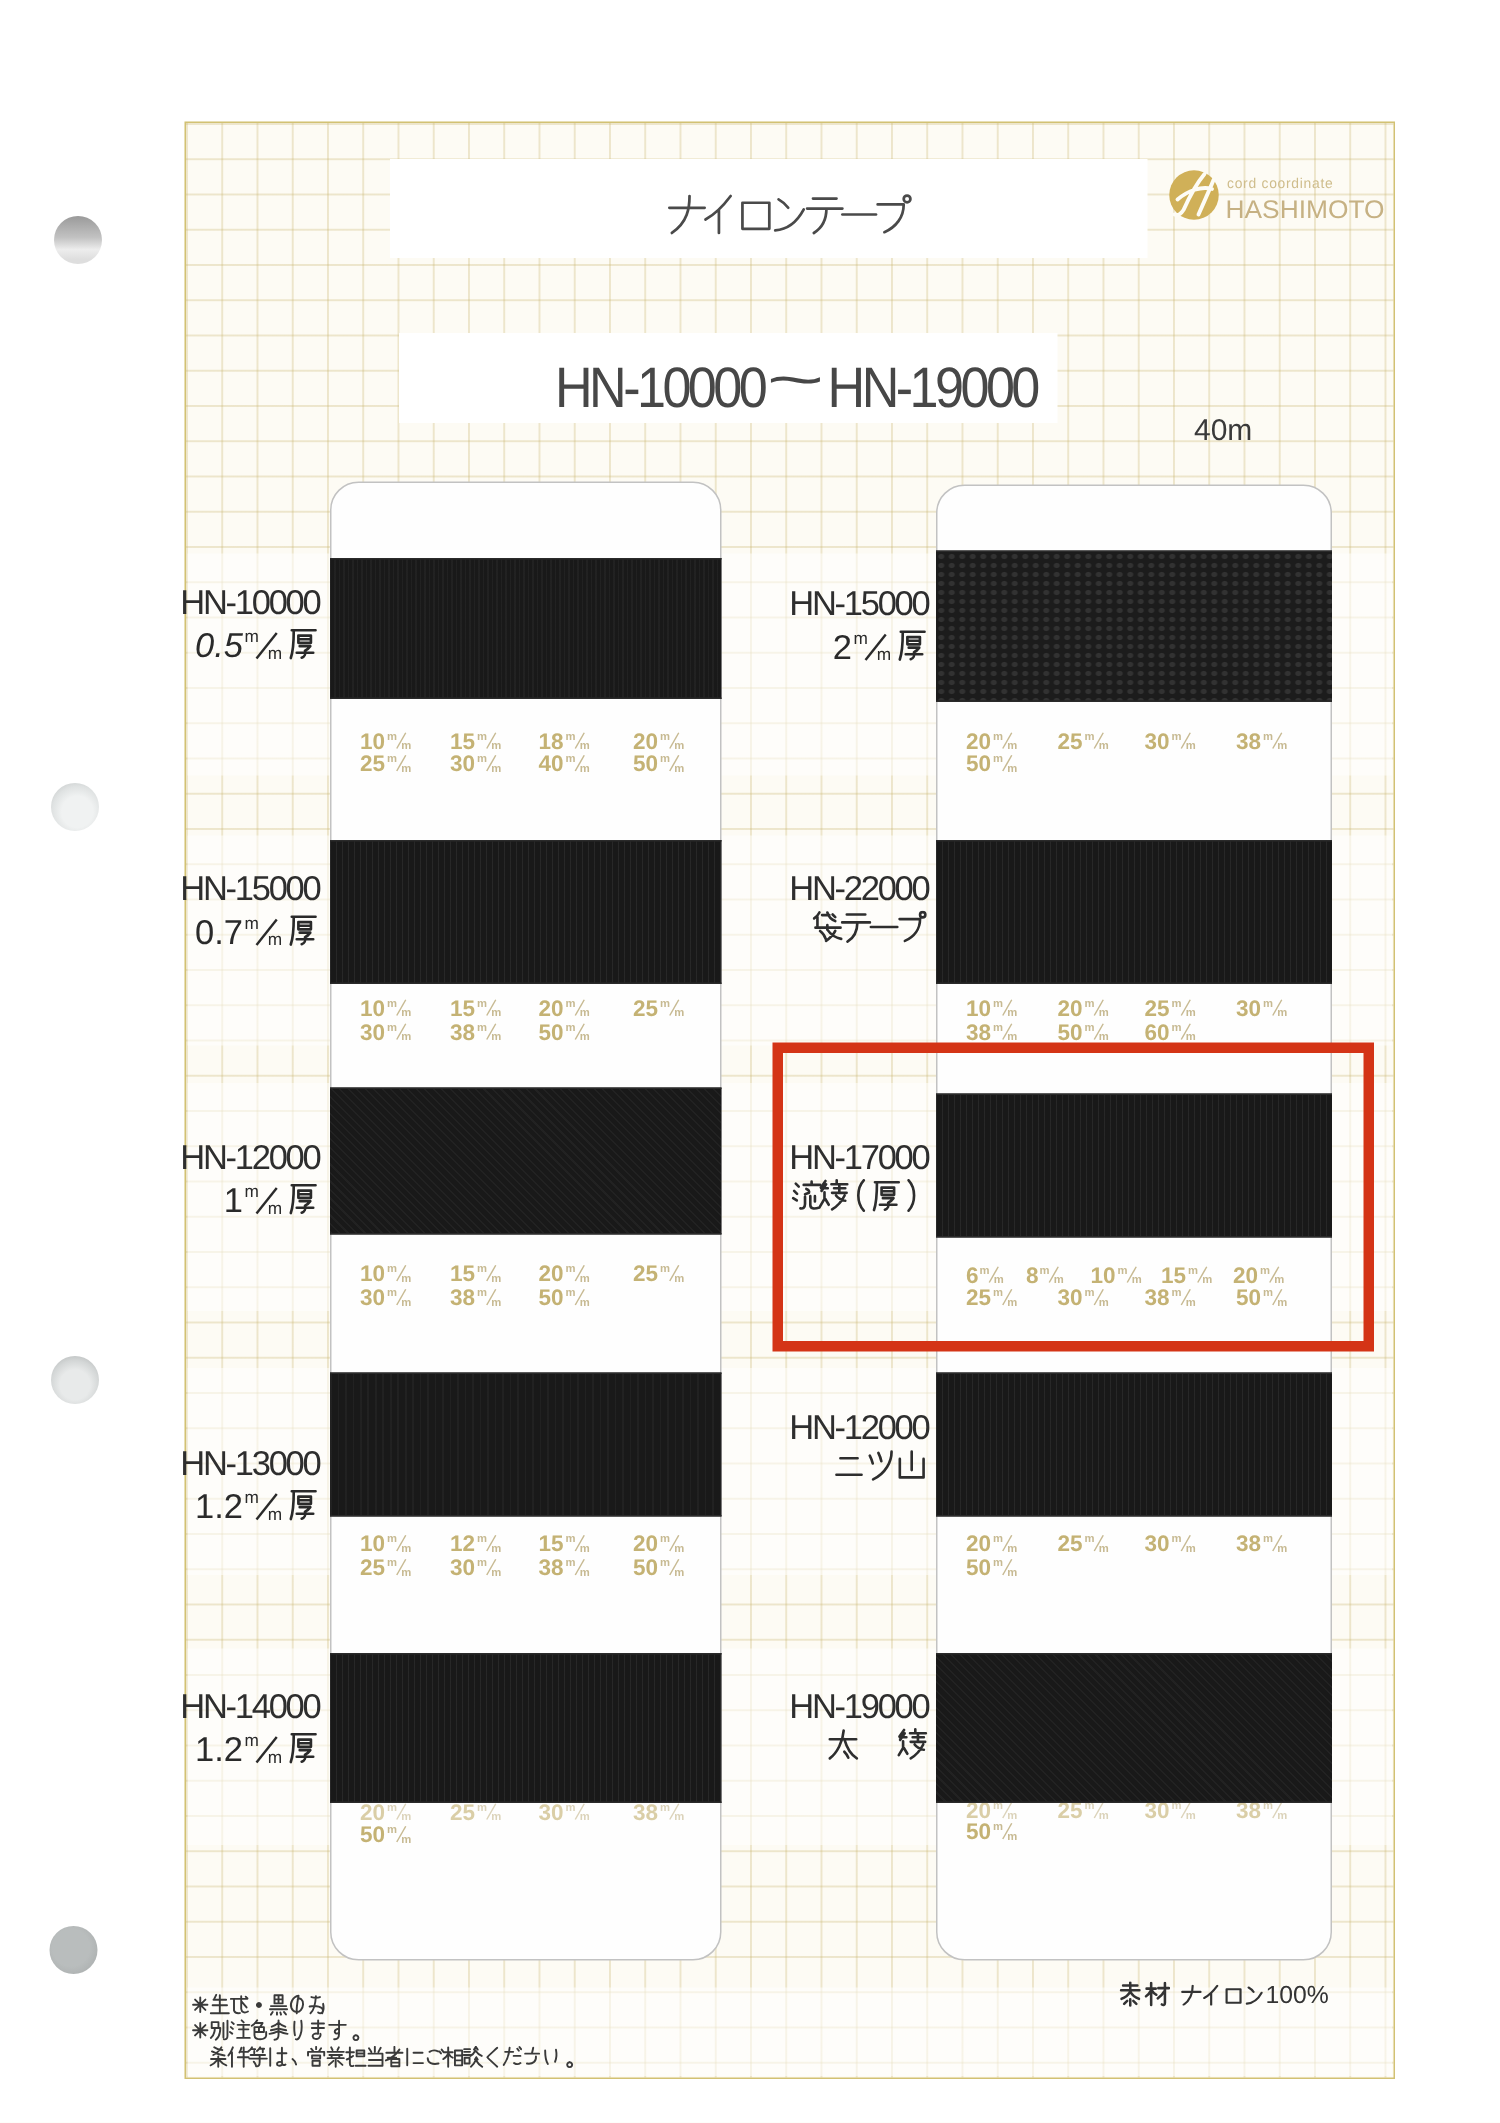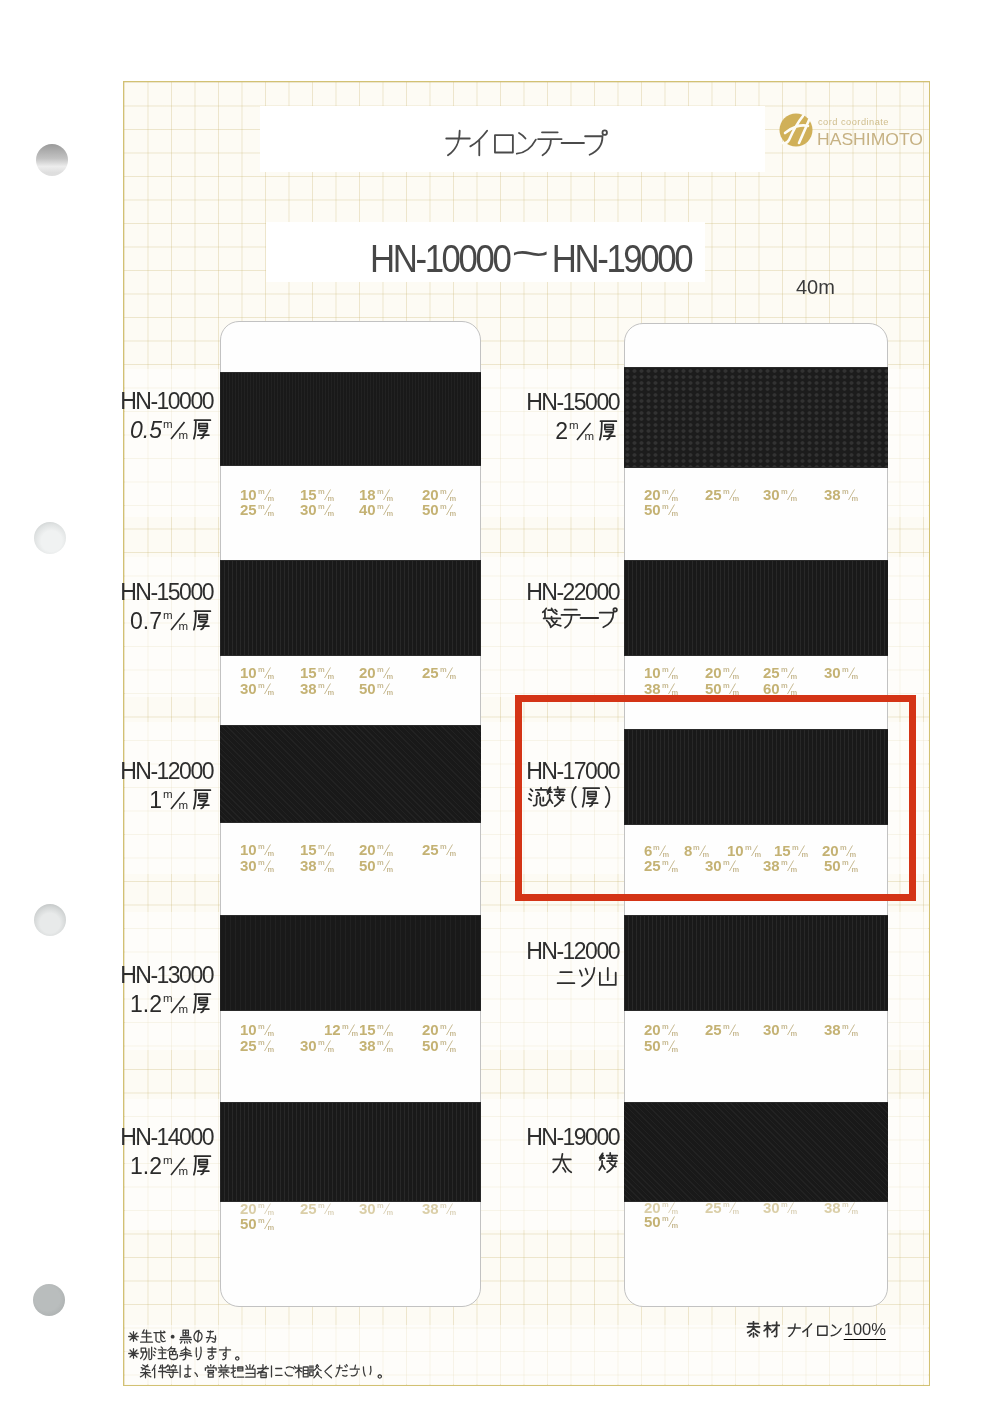--- a/index.html
+++ b/index.html
@@ -24,21 +24,21 @@
 .t-diag{background-image:repeating-linear-gradient(45deg, rgba(150,150,150,.07) 0 1px, transparent 1px 4px);}
 .t-chev{background-image:repeating-linear-gradient(90deg, rgba(130,130,130,.08) 0 1px, transparent 1px 5px);}
 .sizes{position:absolute;z-index:2;color:#bda861;font-size:15px;font-weight:bold;line-height:15px;white-space:nowrap;opacity:.88;}
 .sz{position:absolute;top:0;}
 .lbl{position:absolute;text-align:right;z-index:4;}
 .hn{font-size:23px;color:#2e2e2e;letter-spacing:-1.5px;line-height:21px;white-space:nowrap;}
 .l2{margin-top:4px;line-height:20px;white-space:nowrap;}
 .jp{display:inline-block;vertical-align:baseline;stroke:currentColor;fill:none;
  stroke-width:7;stroke-linecap:round;stroke-linejoin:round;}
 .redbox{position:absolute;left:515px;top:695px;width:401px;height:206px;box-sizing:border-box;border:7px solid #d43416;z-index:6;}
-.notes{position:absolute;text-decoration:underline;}
+.notes{position:absolute;}
 </style></head>
 <body>
 <svg width="0" height="0" style="position:absolute">
     <defs>
 <g id="g12490">
         <path d="M8 34 H92 M56 6 C56 34 52 68 14 94"></path>
       </g>
 <g id="g12452">
         <path d="M72 6 C54 30 34 50 12 62 M44 40 V94"></path>
       </g>
@@ -351,21 +351,21 @@
           <line x1="12.5" y1="1.5" x2="6.5" y2="12" stroke="#c0b184" stroke-width="1"></line>
           <text x="9.5" y="12.5" font-size="7.5" font-weight="bold" fill="#c0b184">m</text>
         </svg></span>
     </div>
     <div class="sizes" style="left:0;top:699.5px;width:100%;height:16px;">
       <span class="sz" style="left:19px;">10<svg width="17" height="13" style="vertical-align:-1px;margin-left:1px;">
           <text x="0" y="6" font-size="7.5" font-weight="bold" fill="#c0b184">m</text>
           <line x1="12.5" y1="1.5" x2="6.5" y2="12" stroke="#c0b184" stroke-width="1"></line>
           <text x="9.5" y="12.5" font-size="7.5" font-weight="bold" fill="#c0b184">m</text>
         </svg></span>
-      <span class="sz" style="left:79px;margin-left:24px;">12<svg width="17" height="13" style="vertical-align:-1px;margin-left:1px;">
+      <span class="sz" style="left:79px;">12<svg width="17" height="13" style="vertical-align:-1px;margin-left:1px;">
           <text x="0" y="6" font-size="7.5" font-weight="bold" fill="#c0b184">m</text>
           <line x1="12.5" y1="1.5" x2="6.5" y2="12" stroke="#c0b184" stroke-width="1"></line>
           <text x="9.5" y="12.5" font-size="7.5" font-weight="bold" fill="#c0b184">m</text>
         </svg></span>
       <span class="sz" style="left:138px;">15<svg width="17" height="13" style="vertical-align:-1px;margin-left:1px;">
           <text x="0" y="6" font-size="7.5" font-weight="bold" fill="#c0b184">m</text>
           <line x1="12.5" y1="1.5" x2="6.5" y2="12" stroke="#c0b184" stroke-width="1"></line>
           <text x="9.5" y="12.5" font-size="7.5" font-weight="bold" fill="#c0b184">m</text>
         </svg></span>
       <span class="sz" style="left:201px;">20<svg width="17" height="13" style="vertical-align:-1px;margin-left:1px;">

